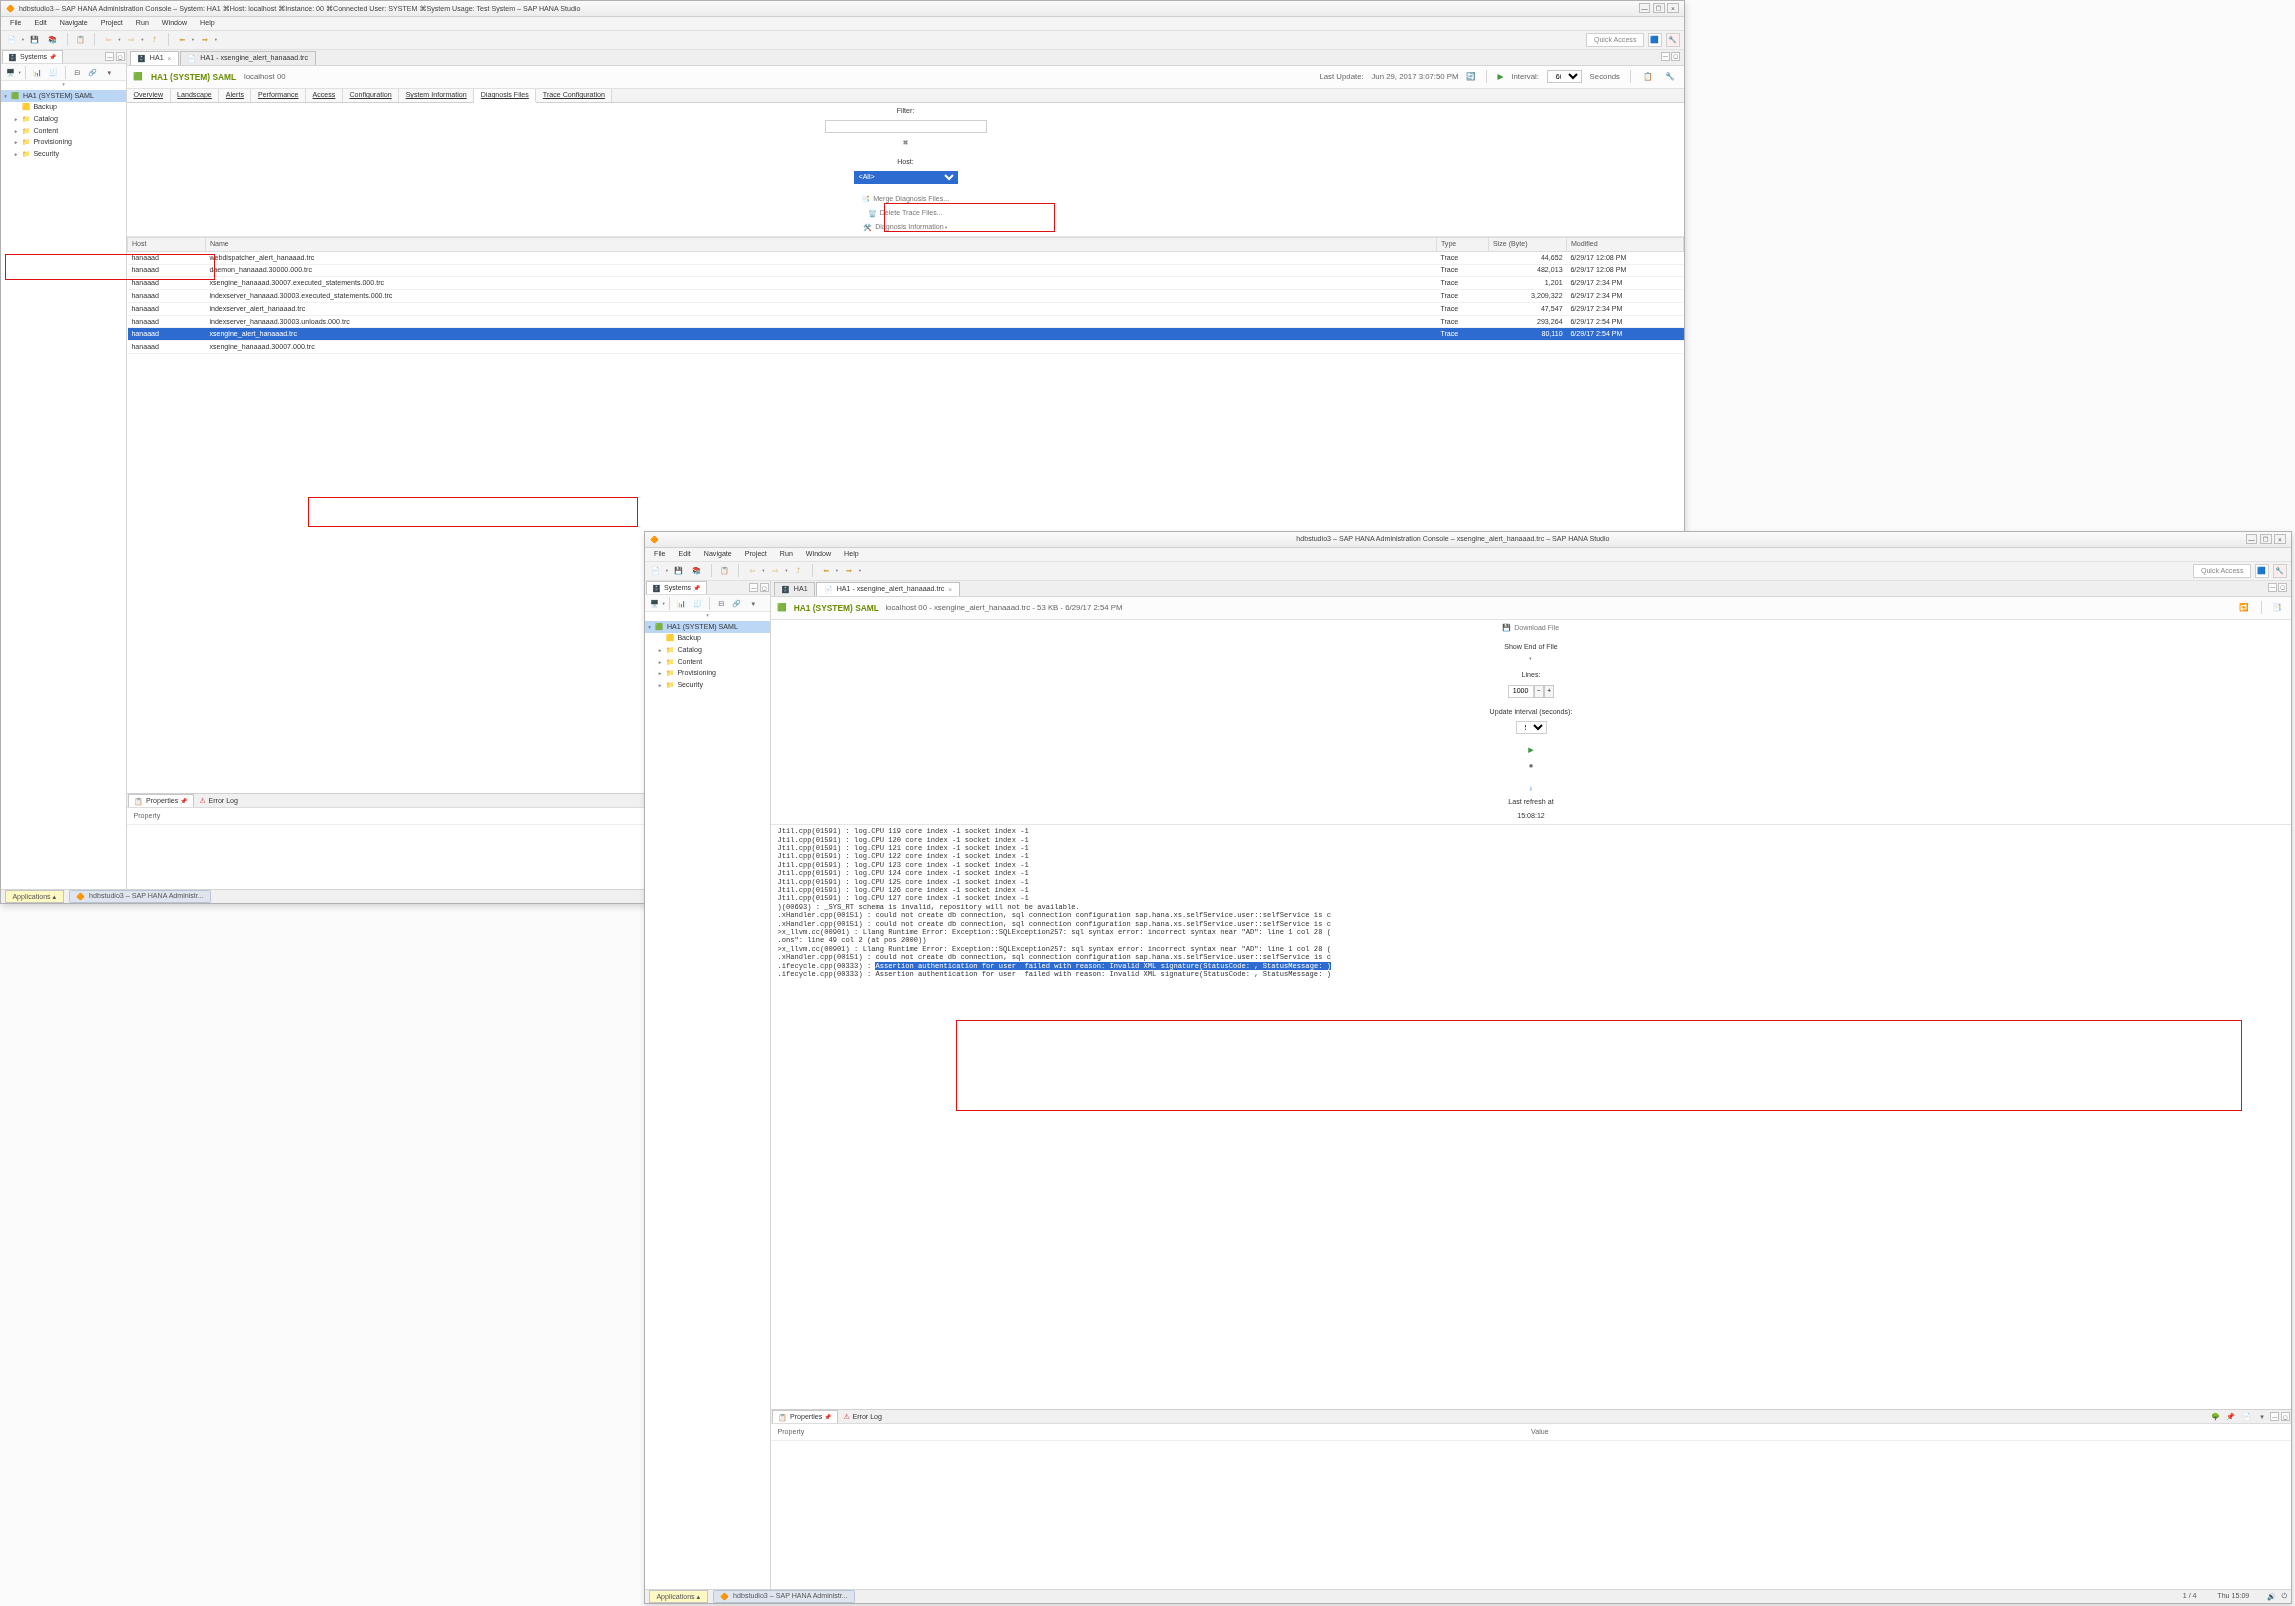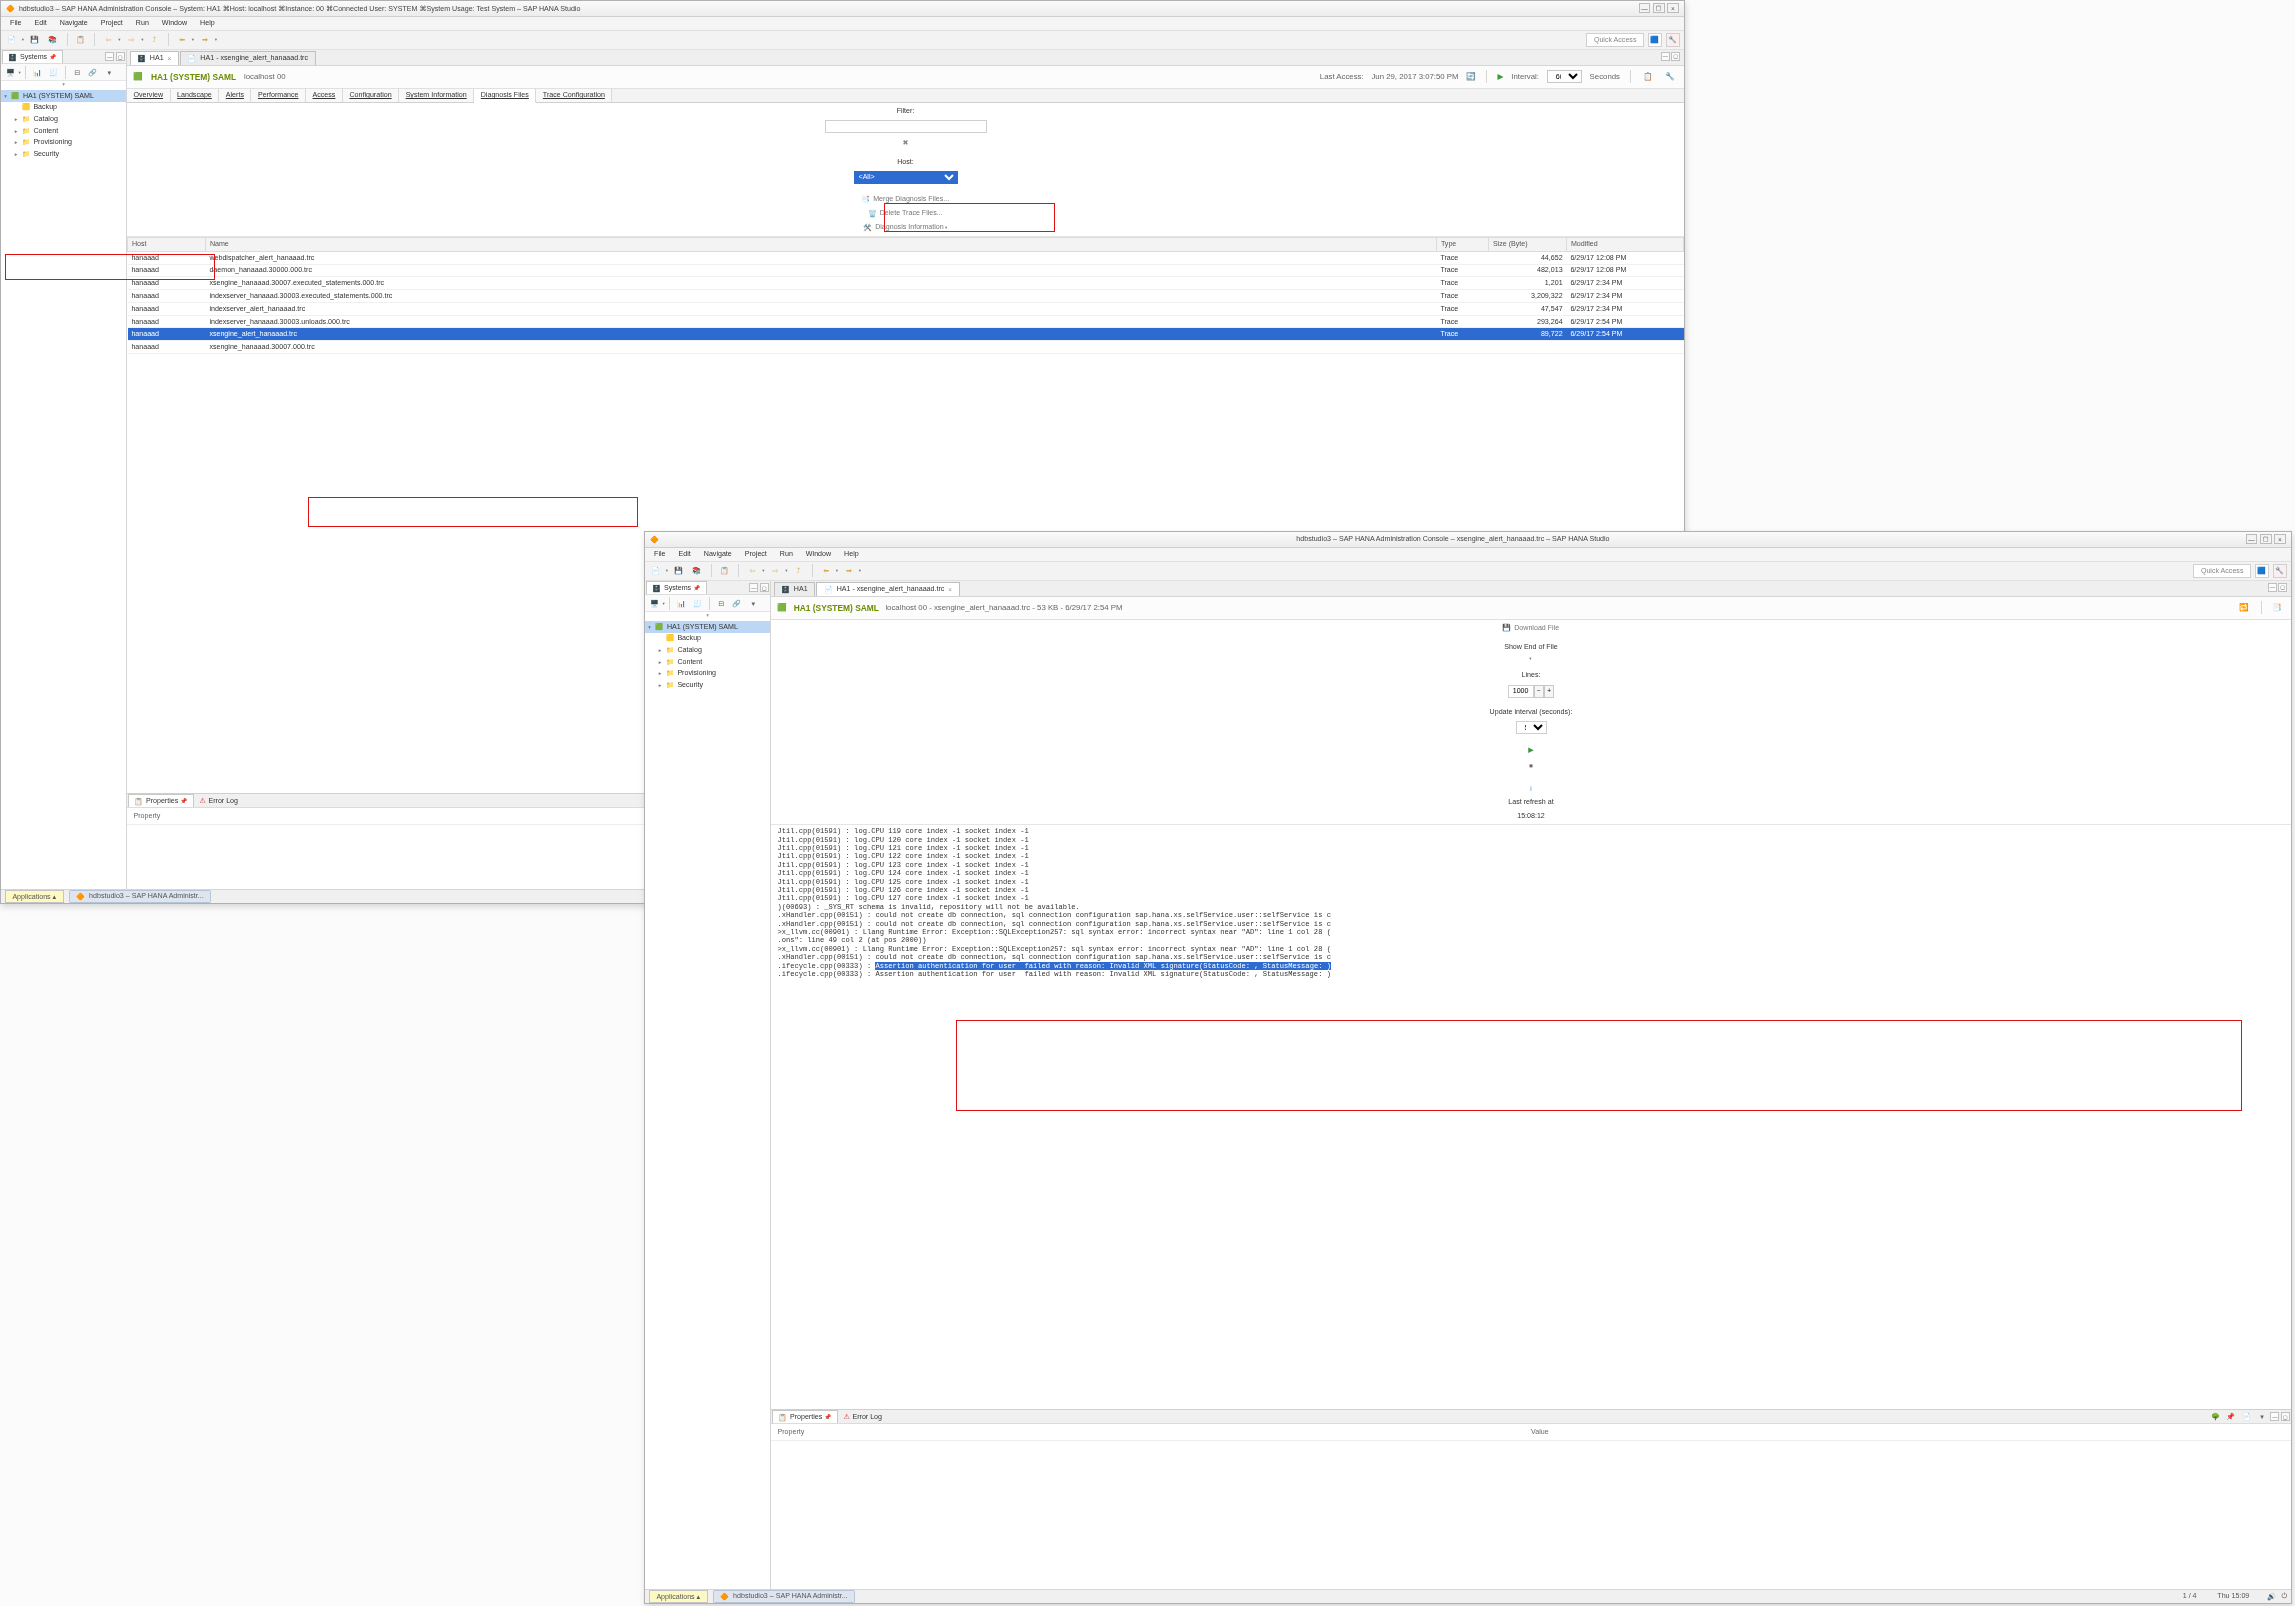--- a/index.html
+++ b/index.html
@@ -206,21 +206,21 @@
         <div class="panel-ctrls" style="position:absolute;right:3.9px;top:1.9px;">
           <span class="mm-btn">—</span>
           <span class="mm-btn">▢</span>
         </div>
       </div>
       <div class="editor-header" style="display:flex;align-items:center;gap:7.8px;">
         <span>🟩</span>
         <span class="green-title">HA1 (SYSTEM) SAML</span>
         <span class="sub">localhost 00</span>
         <span style="flex:1;"></span>
-        <span class="sub">Last Access:</span>
+        <span class="sub">Last Update:</span>
         <span class="sub">Jun 29, 2017 3:07:50 PM</span>
         <span style="color:#4a944a;">🔄</span>
         <span class="vdiv"></span>
         <span style="color:#3a9a3a;">▶</span>
         <span class="sub">Interval:</span>
         <select class="tiny-ctrl" style="width:35px;"><option>60</option></select>
         <span class="sub">Seconds</span>
         <span class="vdiv"></span>
         <span class="tbtn">📋</span>
         <span class="tbtn">🔧</span>
@@ -316,21 +316,21 @@
                 <td>hanaaad</td>
                 <td>indexserver_hanaaad.30003.unloads.000.trc</td>
                 <td>Trace</td>
                 <td class="num">293,264</td>
                 <td>6/29/17 2:54 PM</td>
               </tr>
               <tr class="selected">
                 <td>hanaaad</td>
                 <td>xsengine_alert_hanaaad.trc</td>
                 <td>Trace</td>
-                <td class="num">89,722</td>
+                <td class="num">80,110</td>
                 <td>6/29/17 2:54 PM</td>
               </tr>
               <tr>
                 <td>hanaaad</td>
                 <td>xsengine_hanaaad.30007.000.trc</td>
                 <td></td>
                 <td class="num"></td>
                 <td></td>
               </tr>
             </tbody>

